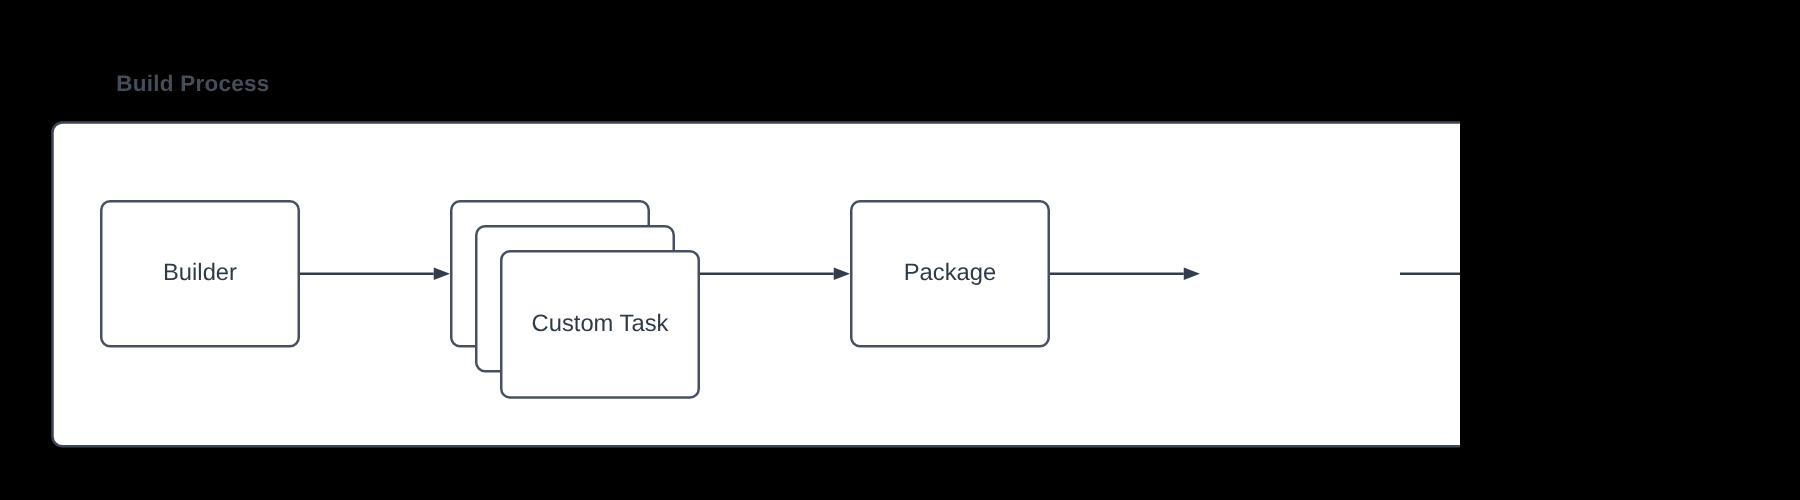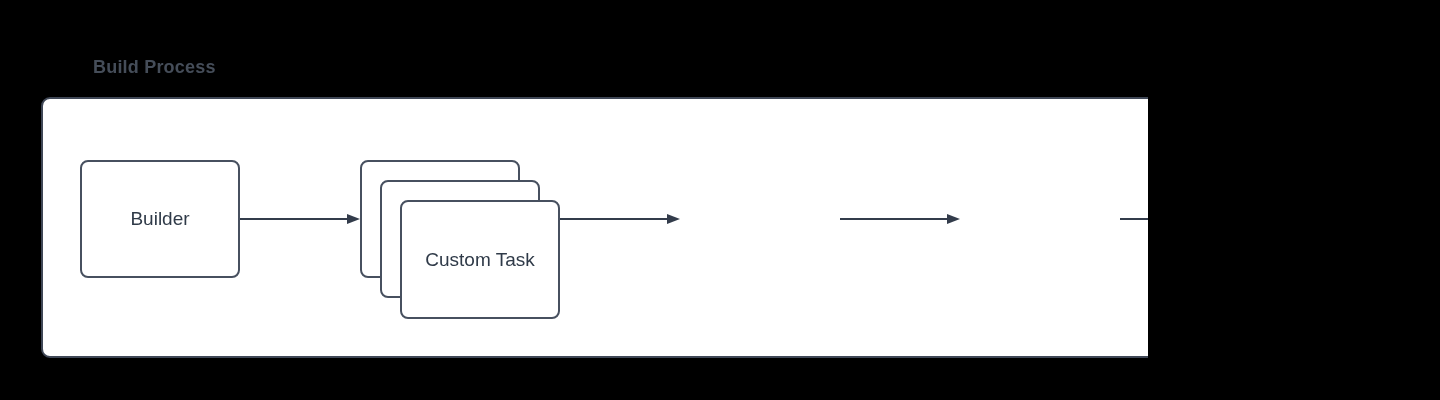--- a/index.html
+++ b/index.html
@@ -10,20 +10,21 @@
     --text:#2f3a48;
     --title:#454d59;
   }
   html,body{margin:0;padding:0;background:var(--bg);}
   .stage{
     position:relative;
     width:1148px;height:400px;
     overflow:hidden;
     font-family:"Liberation Sans", sans-serif;
     background:var(--bg);
+    padding-left:20px;
   }
   .page-title{
     position:absolute;left:93px;top:57px;
     font-size:18px;font-weight:600;
     color:var(--title);
     letter-spacing:0.2px;
   }
   .panel{
     position:absolute;
     left:41px;top:97px;width:1352px;height:257px;
@@ -98,20 +99,23 @@
   <div class="node" style="left:360px;top:160px;z-index:2">
     <span>Custom Task</span>
   </div>
   <div class="node" style="left:380px;top:180px;z-index:3">
     <span>Custom Task</span>
   </div>
   <div class="node" style="left:400px;top:200px;height:119px;z-index:4">
     <span>Custom Task</span>
   </div>
 
+  <div class="node" style="left:680px;top:160px">
+    <span>Package</span>
+  </div>
 
 
   <div class="cylinder">
     <svg width="122" height="121" viewBox="0 0 122 121">
       <path d="M2 14 A59 12 0 0 1 120 14 L120 107 A59 12 0 0 1 2 107 Z" fill="#ffffff" stroke="#47505f" stroke-width="2" stroke-linejoin="round"></path>
       <path d="M2 14 A59 12 0 0 0 120 14" fill="none" stroke="#47505f" stroke-width="2"></path>
     </svg>
   </div>
 
 </div>

